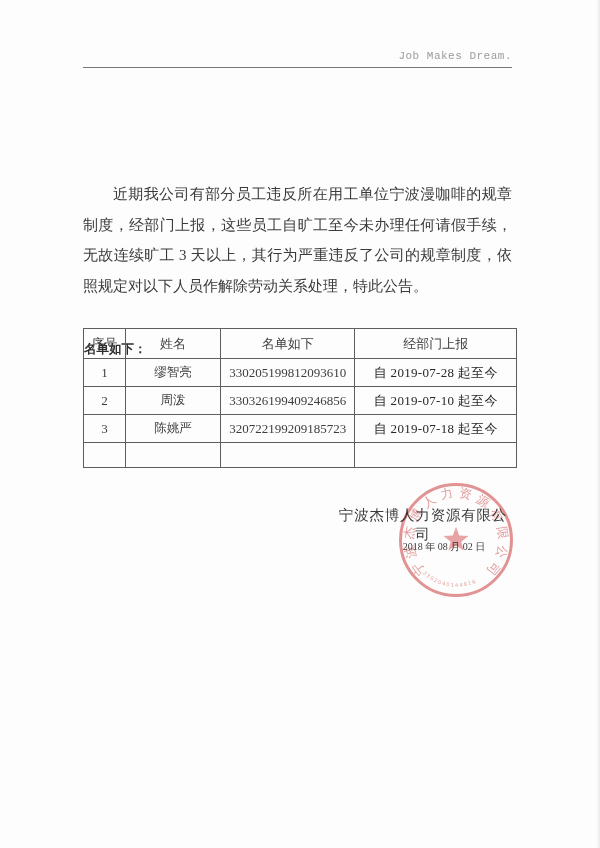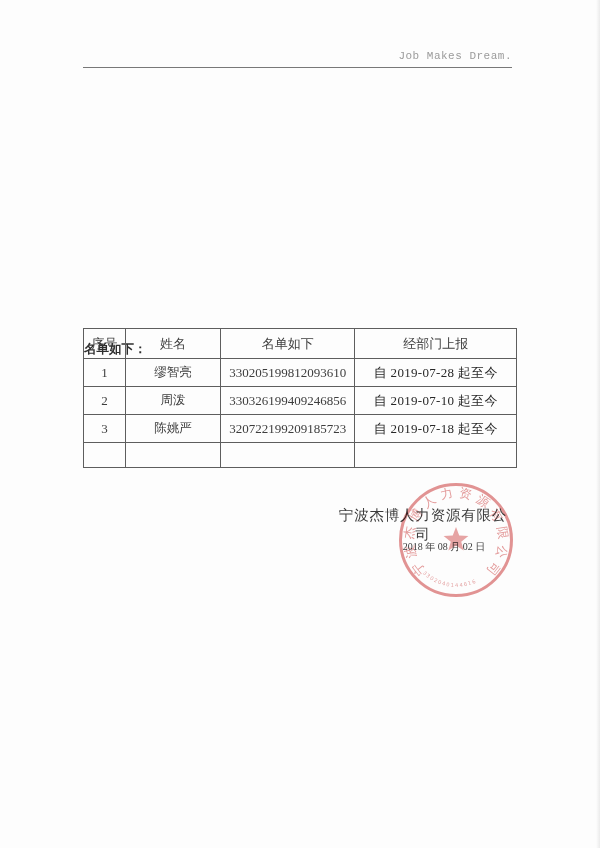--- a/index.html
+++ b/index.html
@@ -74,20 +74,21 @@
 
 <div class="page">
 
   <div class="scan-edge"></div>
 
   <div class="doc-header">
     <span>Job Makes Dream.</span>
   </div>
 
 
+  <p class="doc-body">近期我公司有部分员工违反所在用工单位宁波漫咖啡的规章制度，经部门上报，这些员工自旷工至今未办理任何请假手续，无故连续旷工 3 天以上，其行为严重违反了公司的规章制度，依照规定对以下人员作解除劳动关系处理，特此公告。</p>
 
   <div class="list-label">名单如下：</div>
 
   <table class="roster-table">
     <colgroup>
       <col class="col-index">
         <col class="col-name">
         <col class="col-id">
         <col class="col-period">
     </colgroup>

